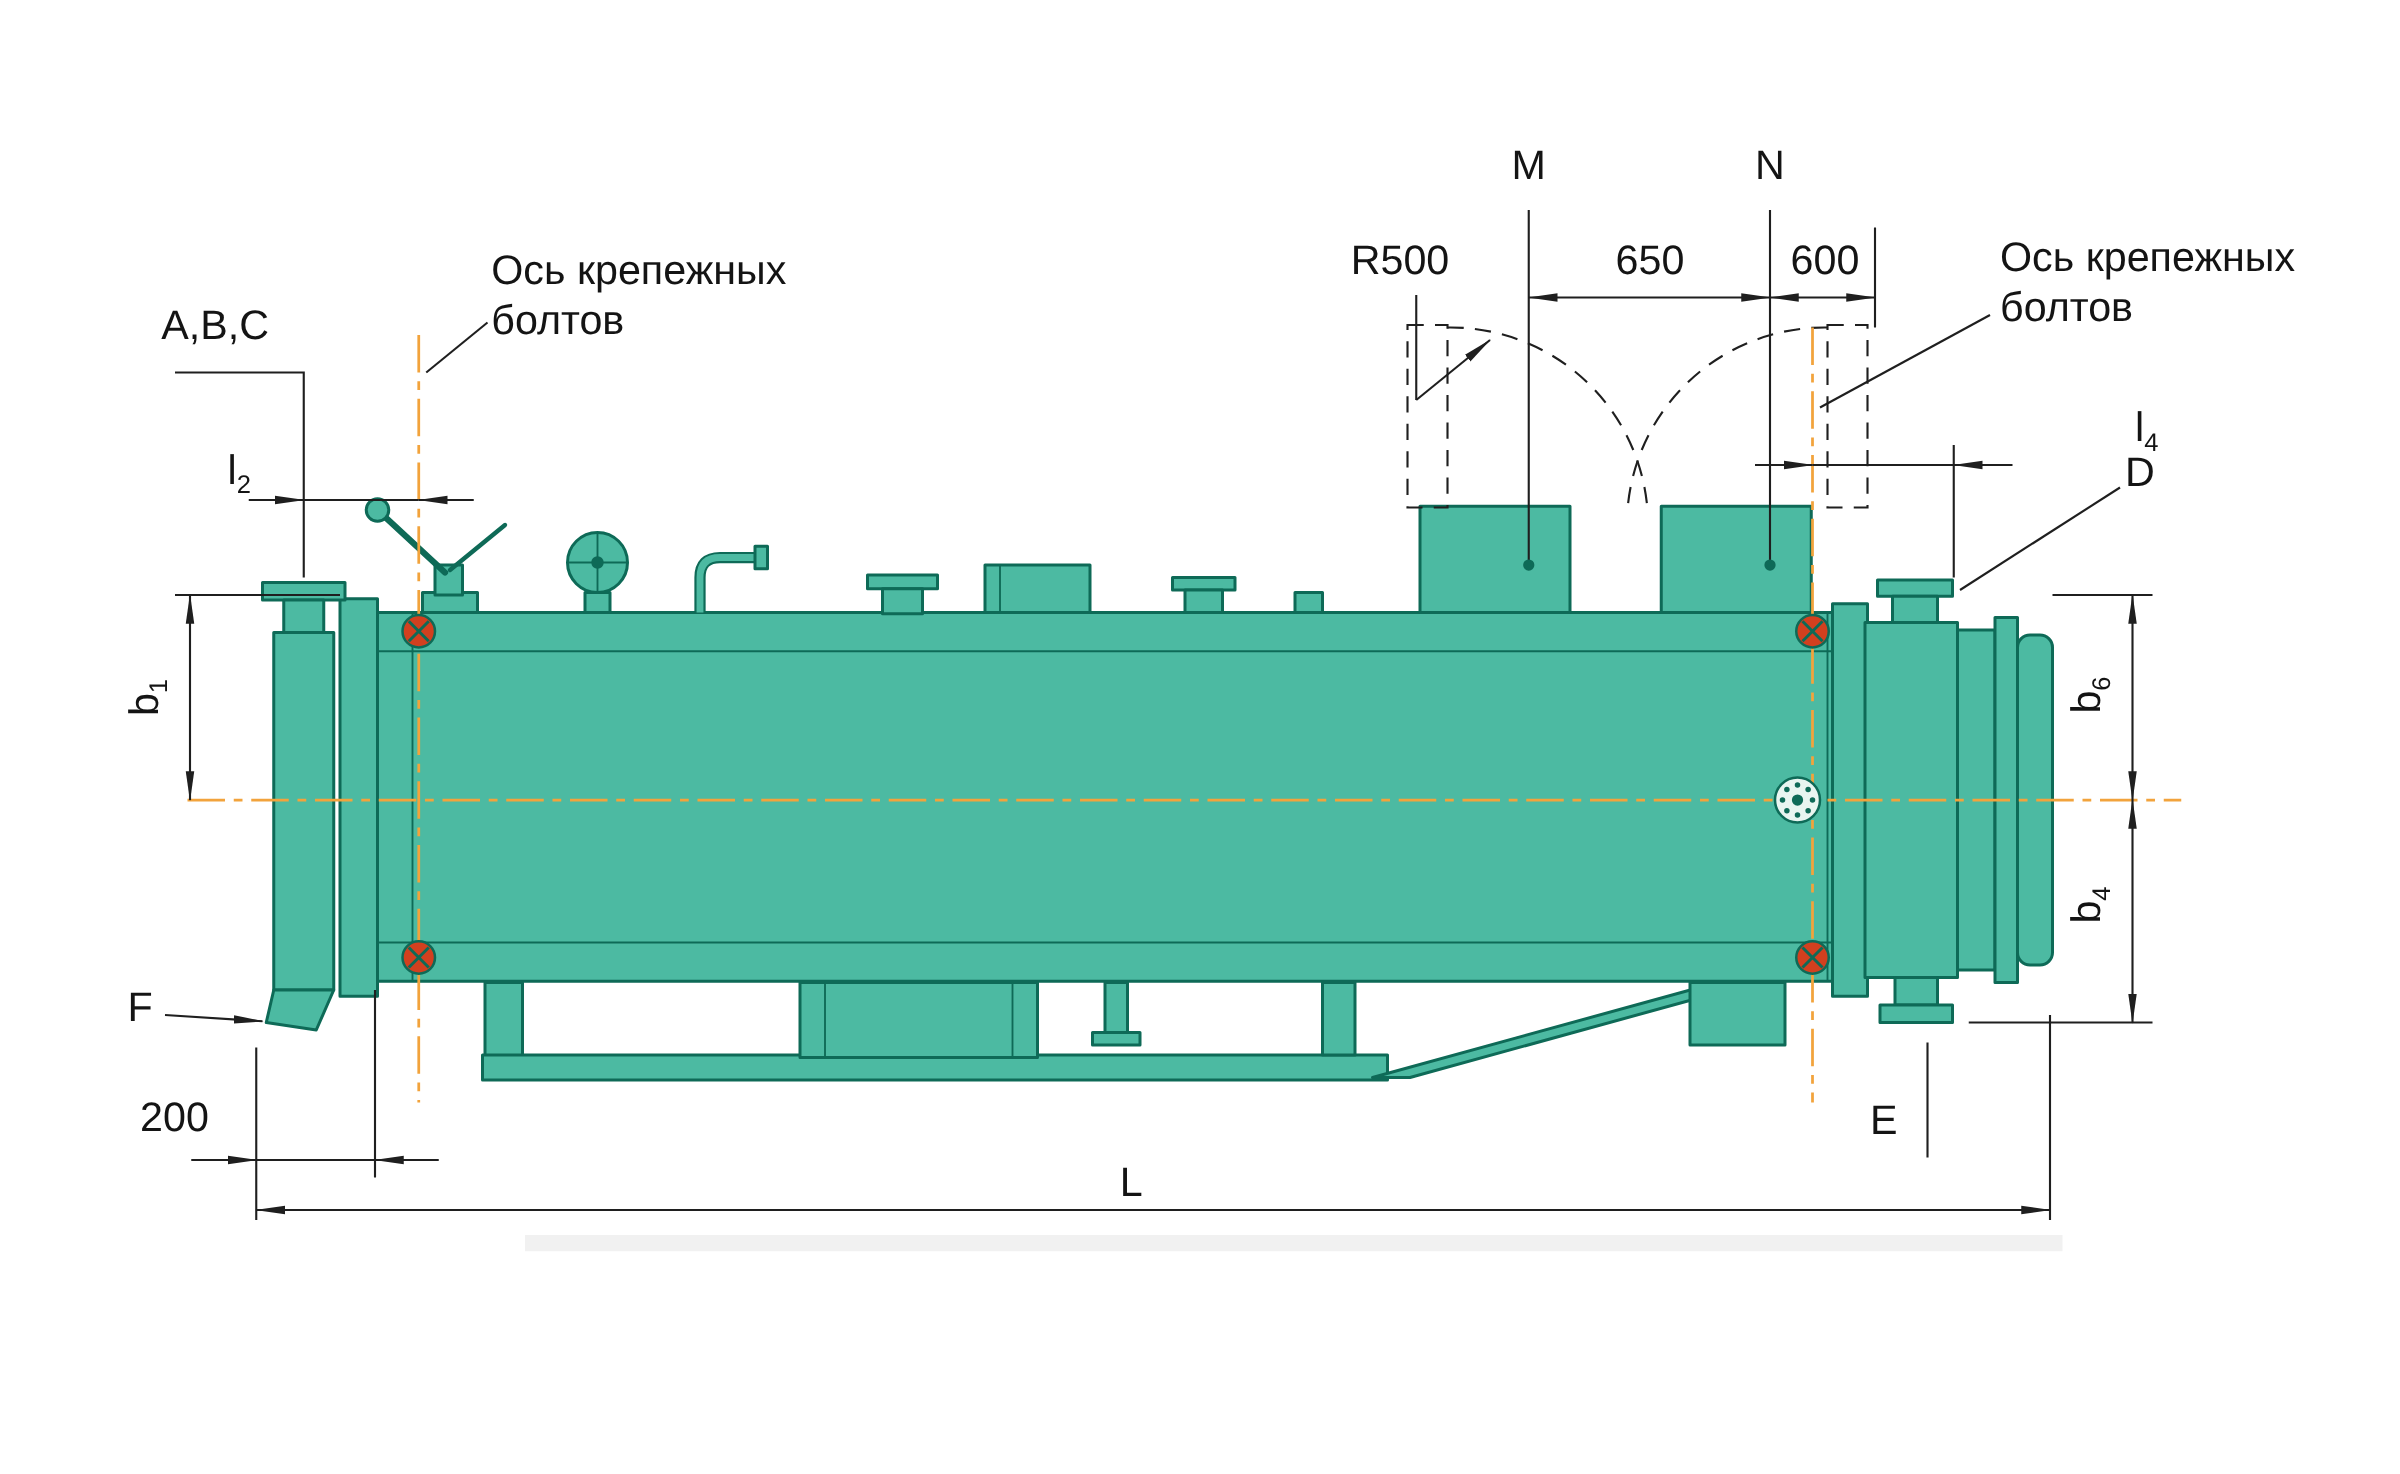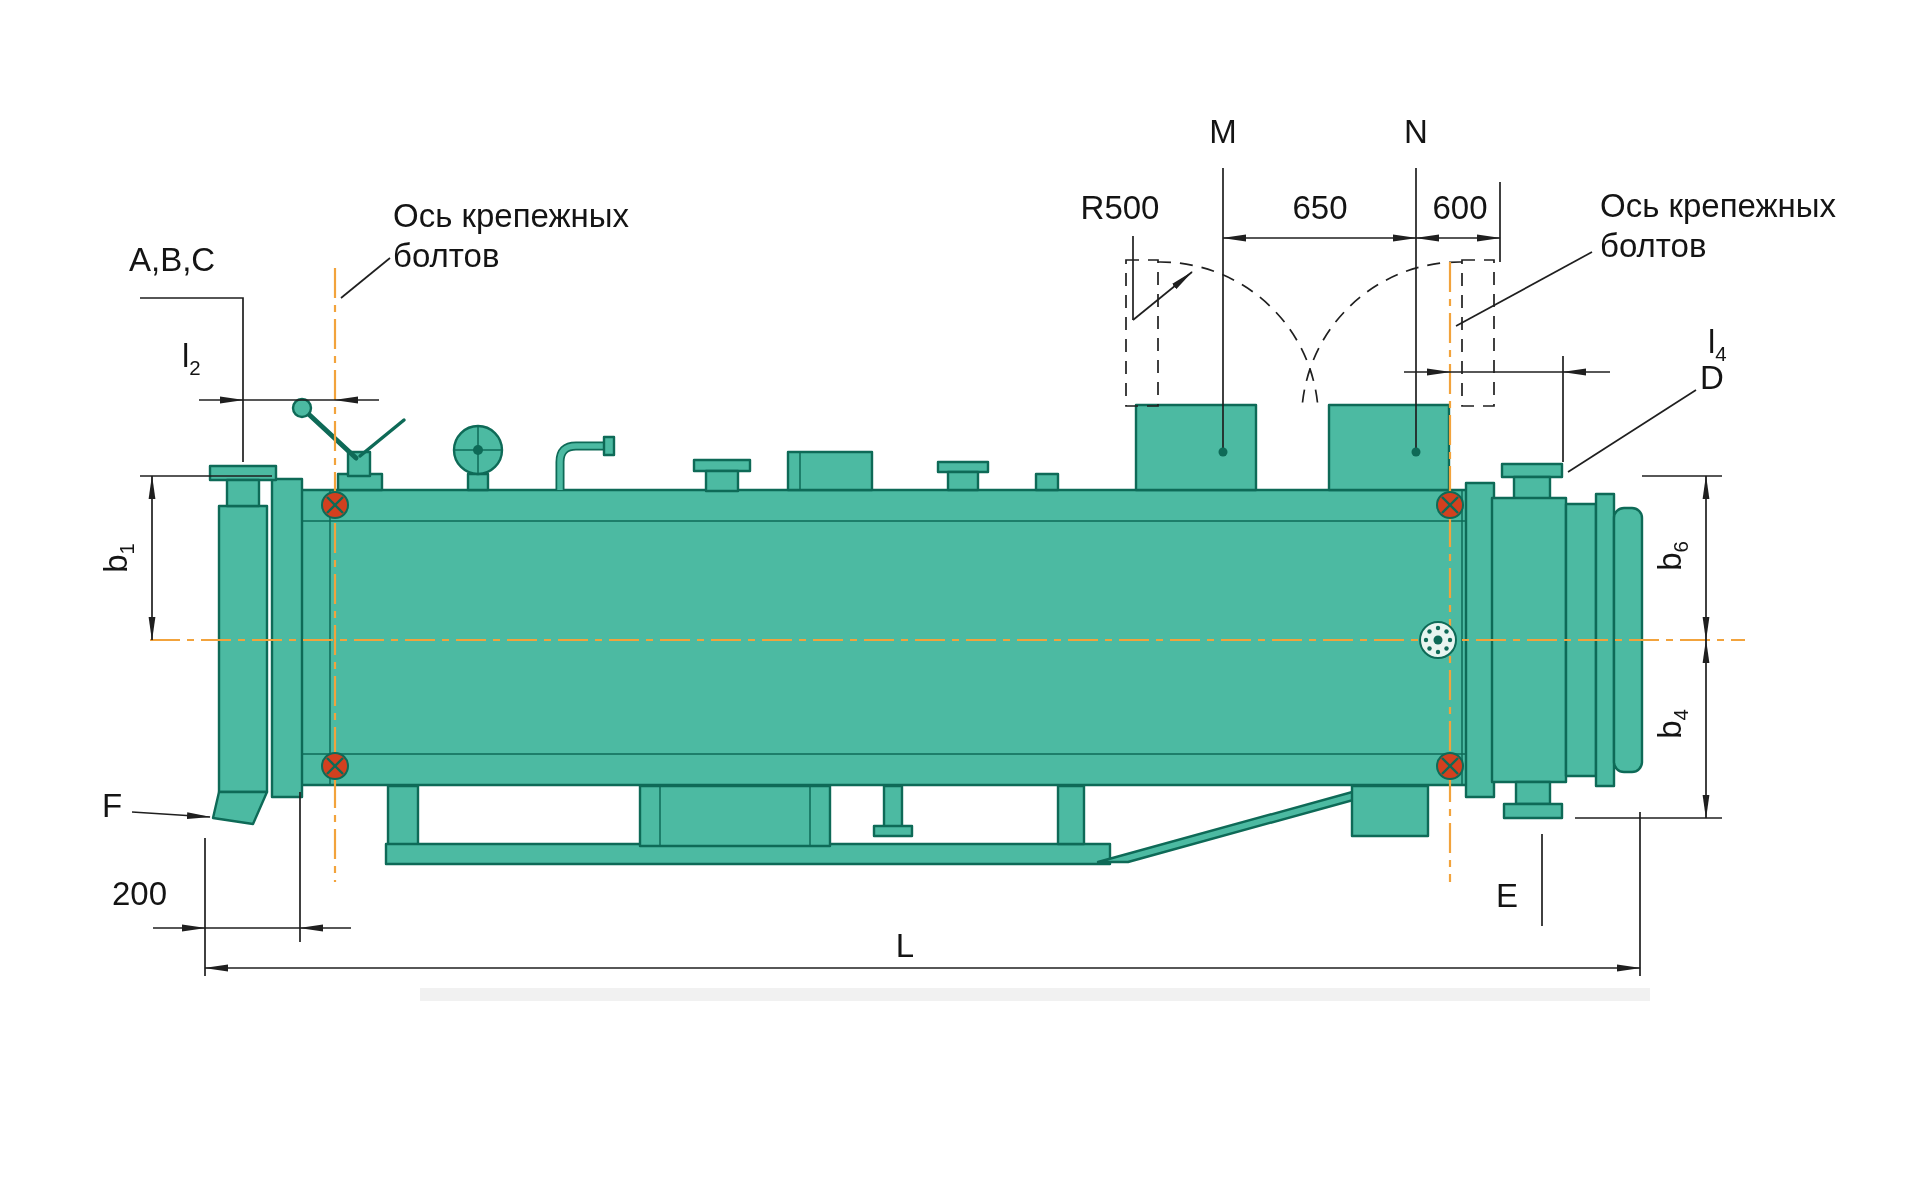--- a/index.html
+++ b/index.html
@@ -254,21 +254,21 @@
     <div>Ось крепежных</div>
     <div>болтов</div>
   </div>
 
   <div class="lbl ctr" style="left:1223px;top:112px">M</div>
   <div class="lbl ctr" style="left:1416px;top:112px">N</div>
   <div class="lbl ctr" style="left:1120px;top:188px">R500</div>
   <div class="lbl ctr" style="left:1320px;top:188px">650</div>
   <div class="lbl ctr" style="left:1460px;top:188px">600</div>
 
-  <div class="lbl" style="left:182px;top:336px"><span>l</span><sub>2</sub></div>
+  <div class="lbl" style="left:182px;top:356px"><span>l</span><sub>2</sub></div>
   <div class="lbl" style="left:1708px;top:322px"><span>l</span><sub>4</sub></div>
 
   <div class="lbl" style="left:1700px;top:358px">D</div>
 
   <div class="lbl rot" style="left:118px;top:558px"><span>b</span><sub>1</sub></div>
   <div class="lbl rot" style="left:1672px;top:556px"><span>b</span><sub>6</sub></div>
   <div class="lbl rot" style="left:1672px;top:724px"><span>b</span><sub>4</sub></div>
 
   <div class="lbl" style="left:102px;top:786px">F</div>
   <div class="lbl" style="left:112px;top:874px">200</div>

